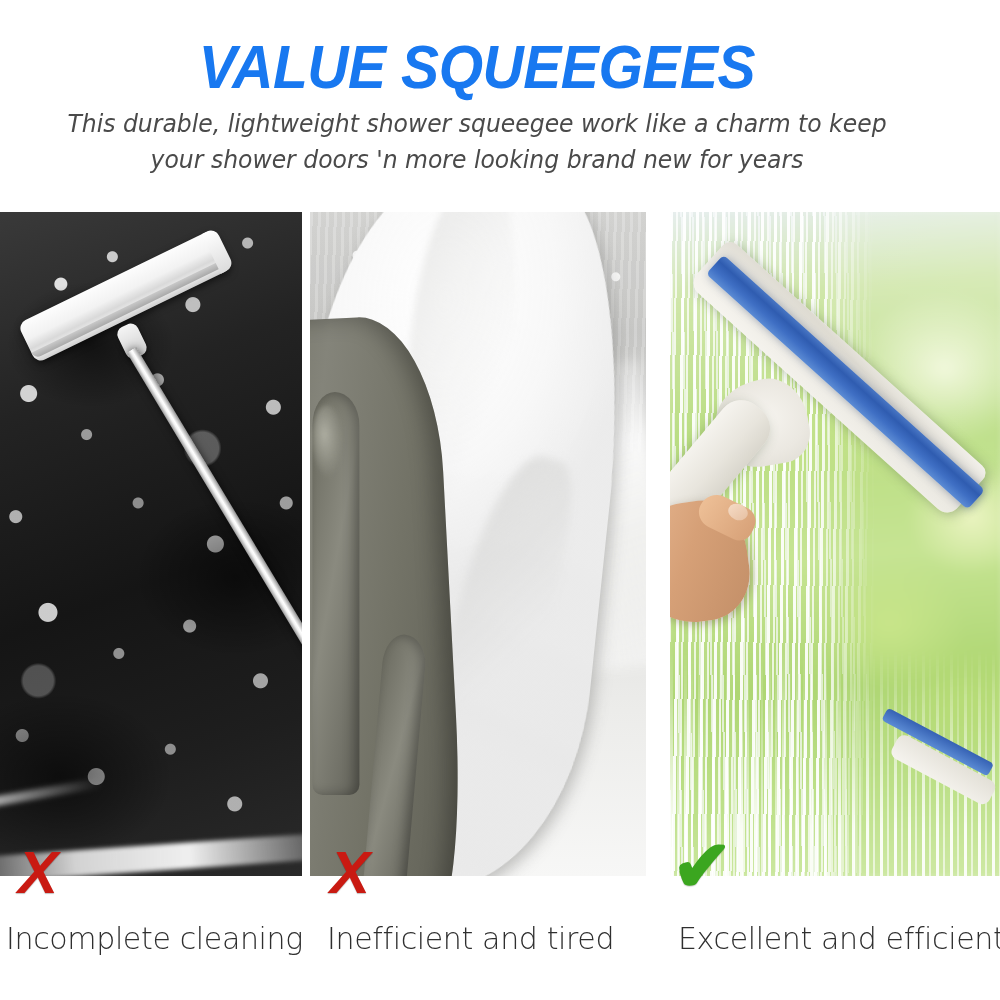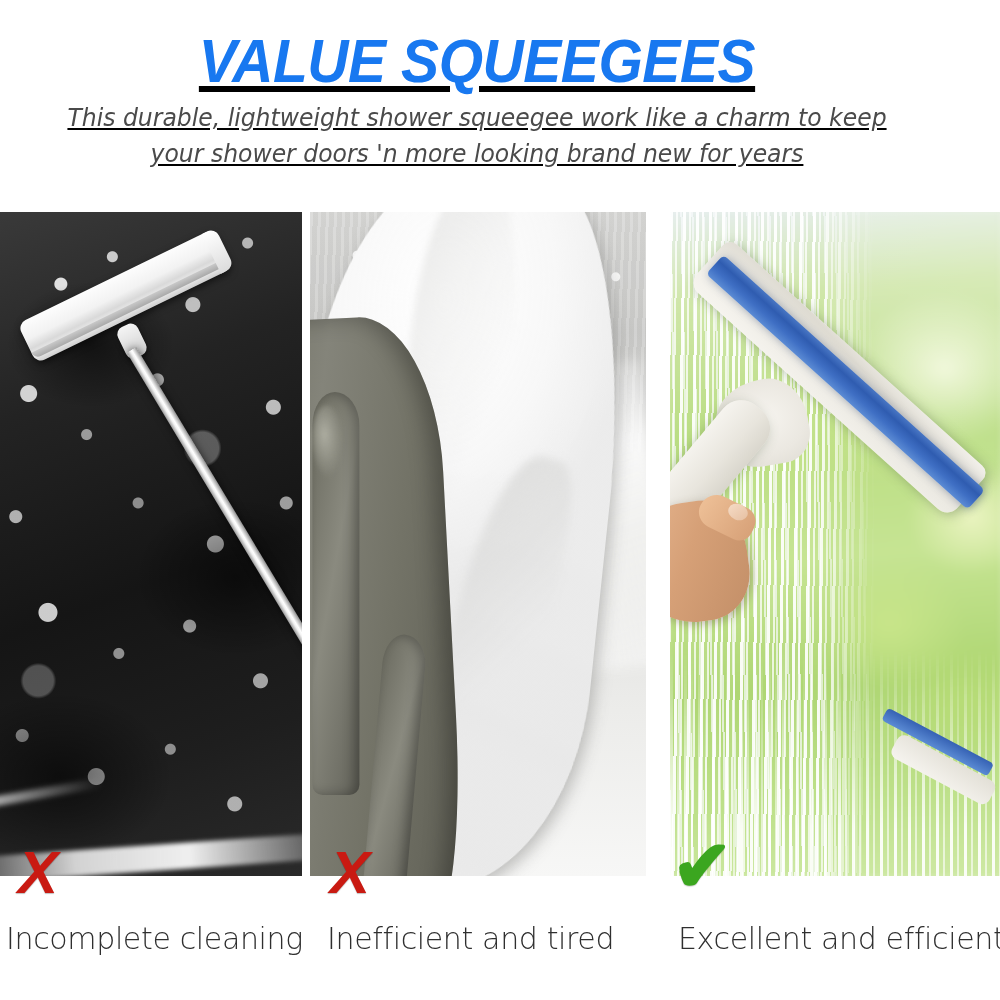--- a/index.html
+++ b/index.html
@@ -20,25 +20,24 @@
     position: relative;
     width: 1000px;
     height: 1000px;
     background: #ffffff;
   }
 
   
   .header {
     position: absolute;
     left: 0;
-    top: 6px;
+    top: 12px;
     width: 954px;
     height: 205px;
     text-align: center;
-    text-decoration: underline;
   }
   .headline {
     margin: 0;
     padding-top: 22px;
     font-family: "Liberation Sans", sans-serif;
     font-size: 62px;
     line-height: 66px;
     font-weight: bold;
     font-style: italic;
     letter-spacing: -0.5px;

